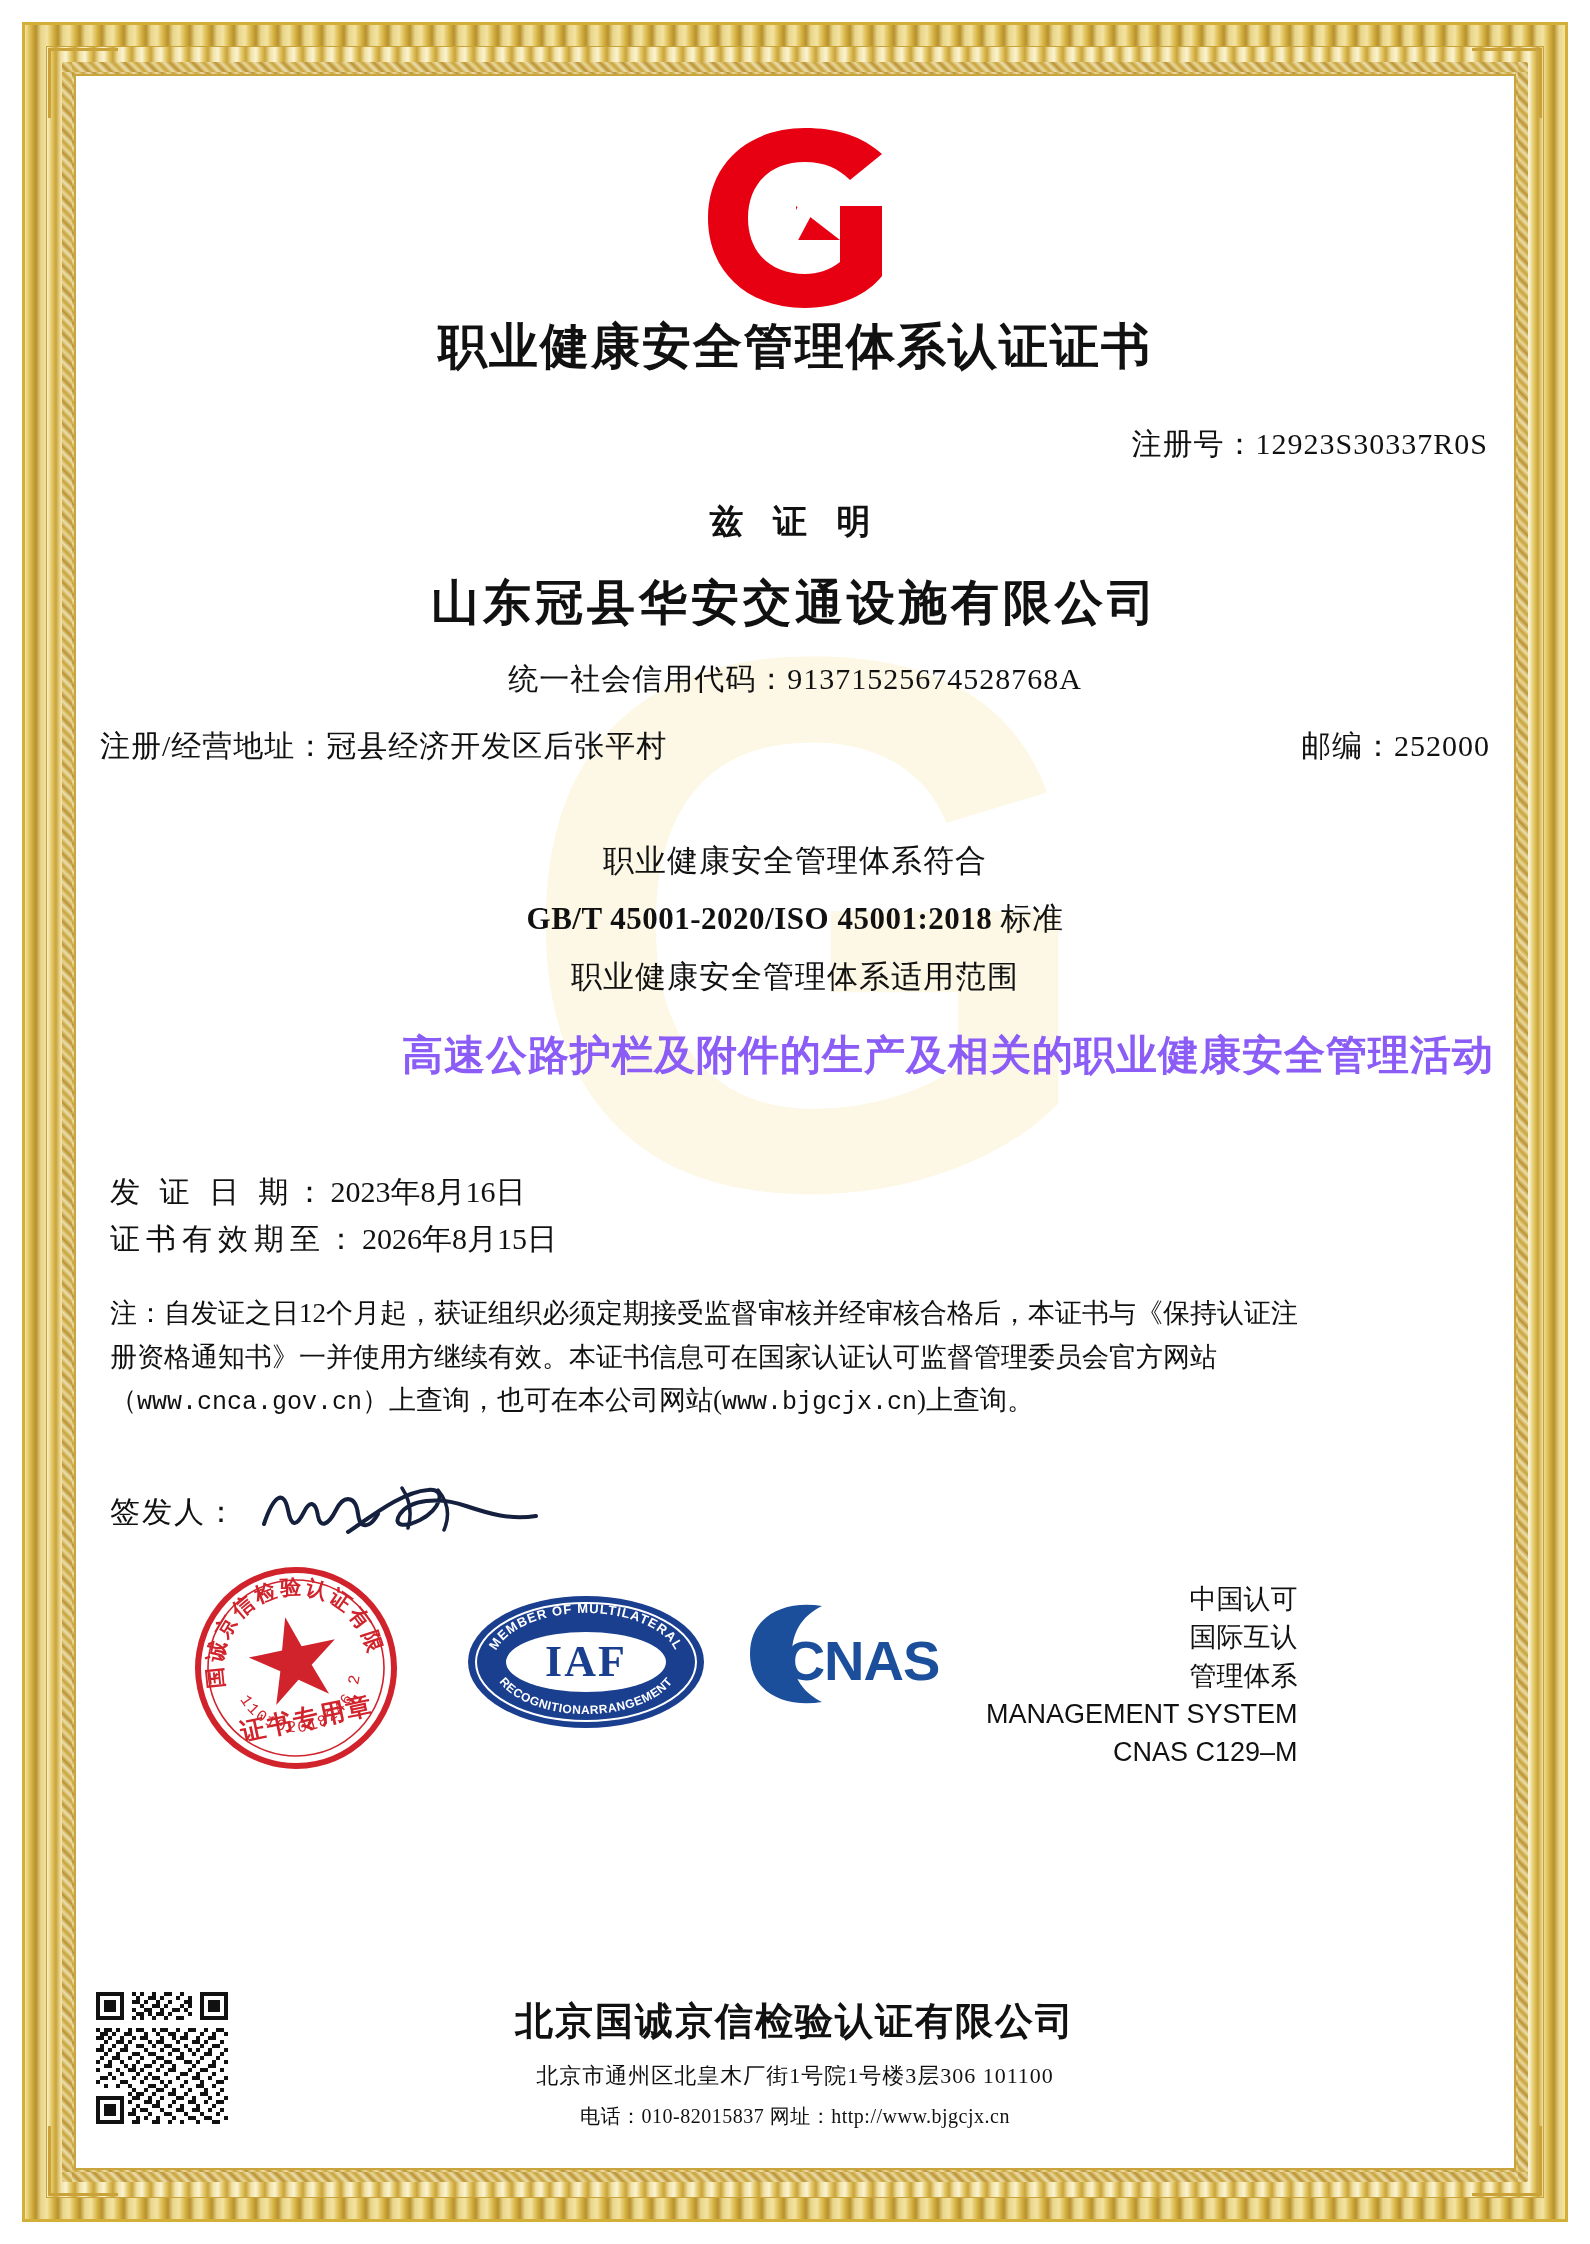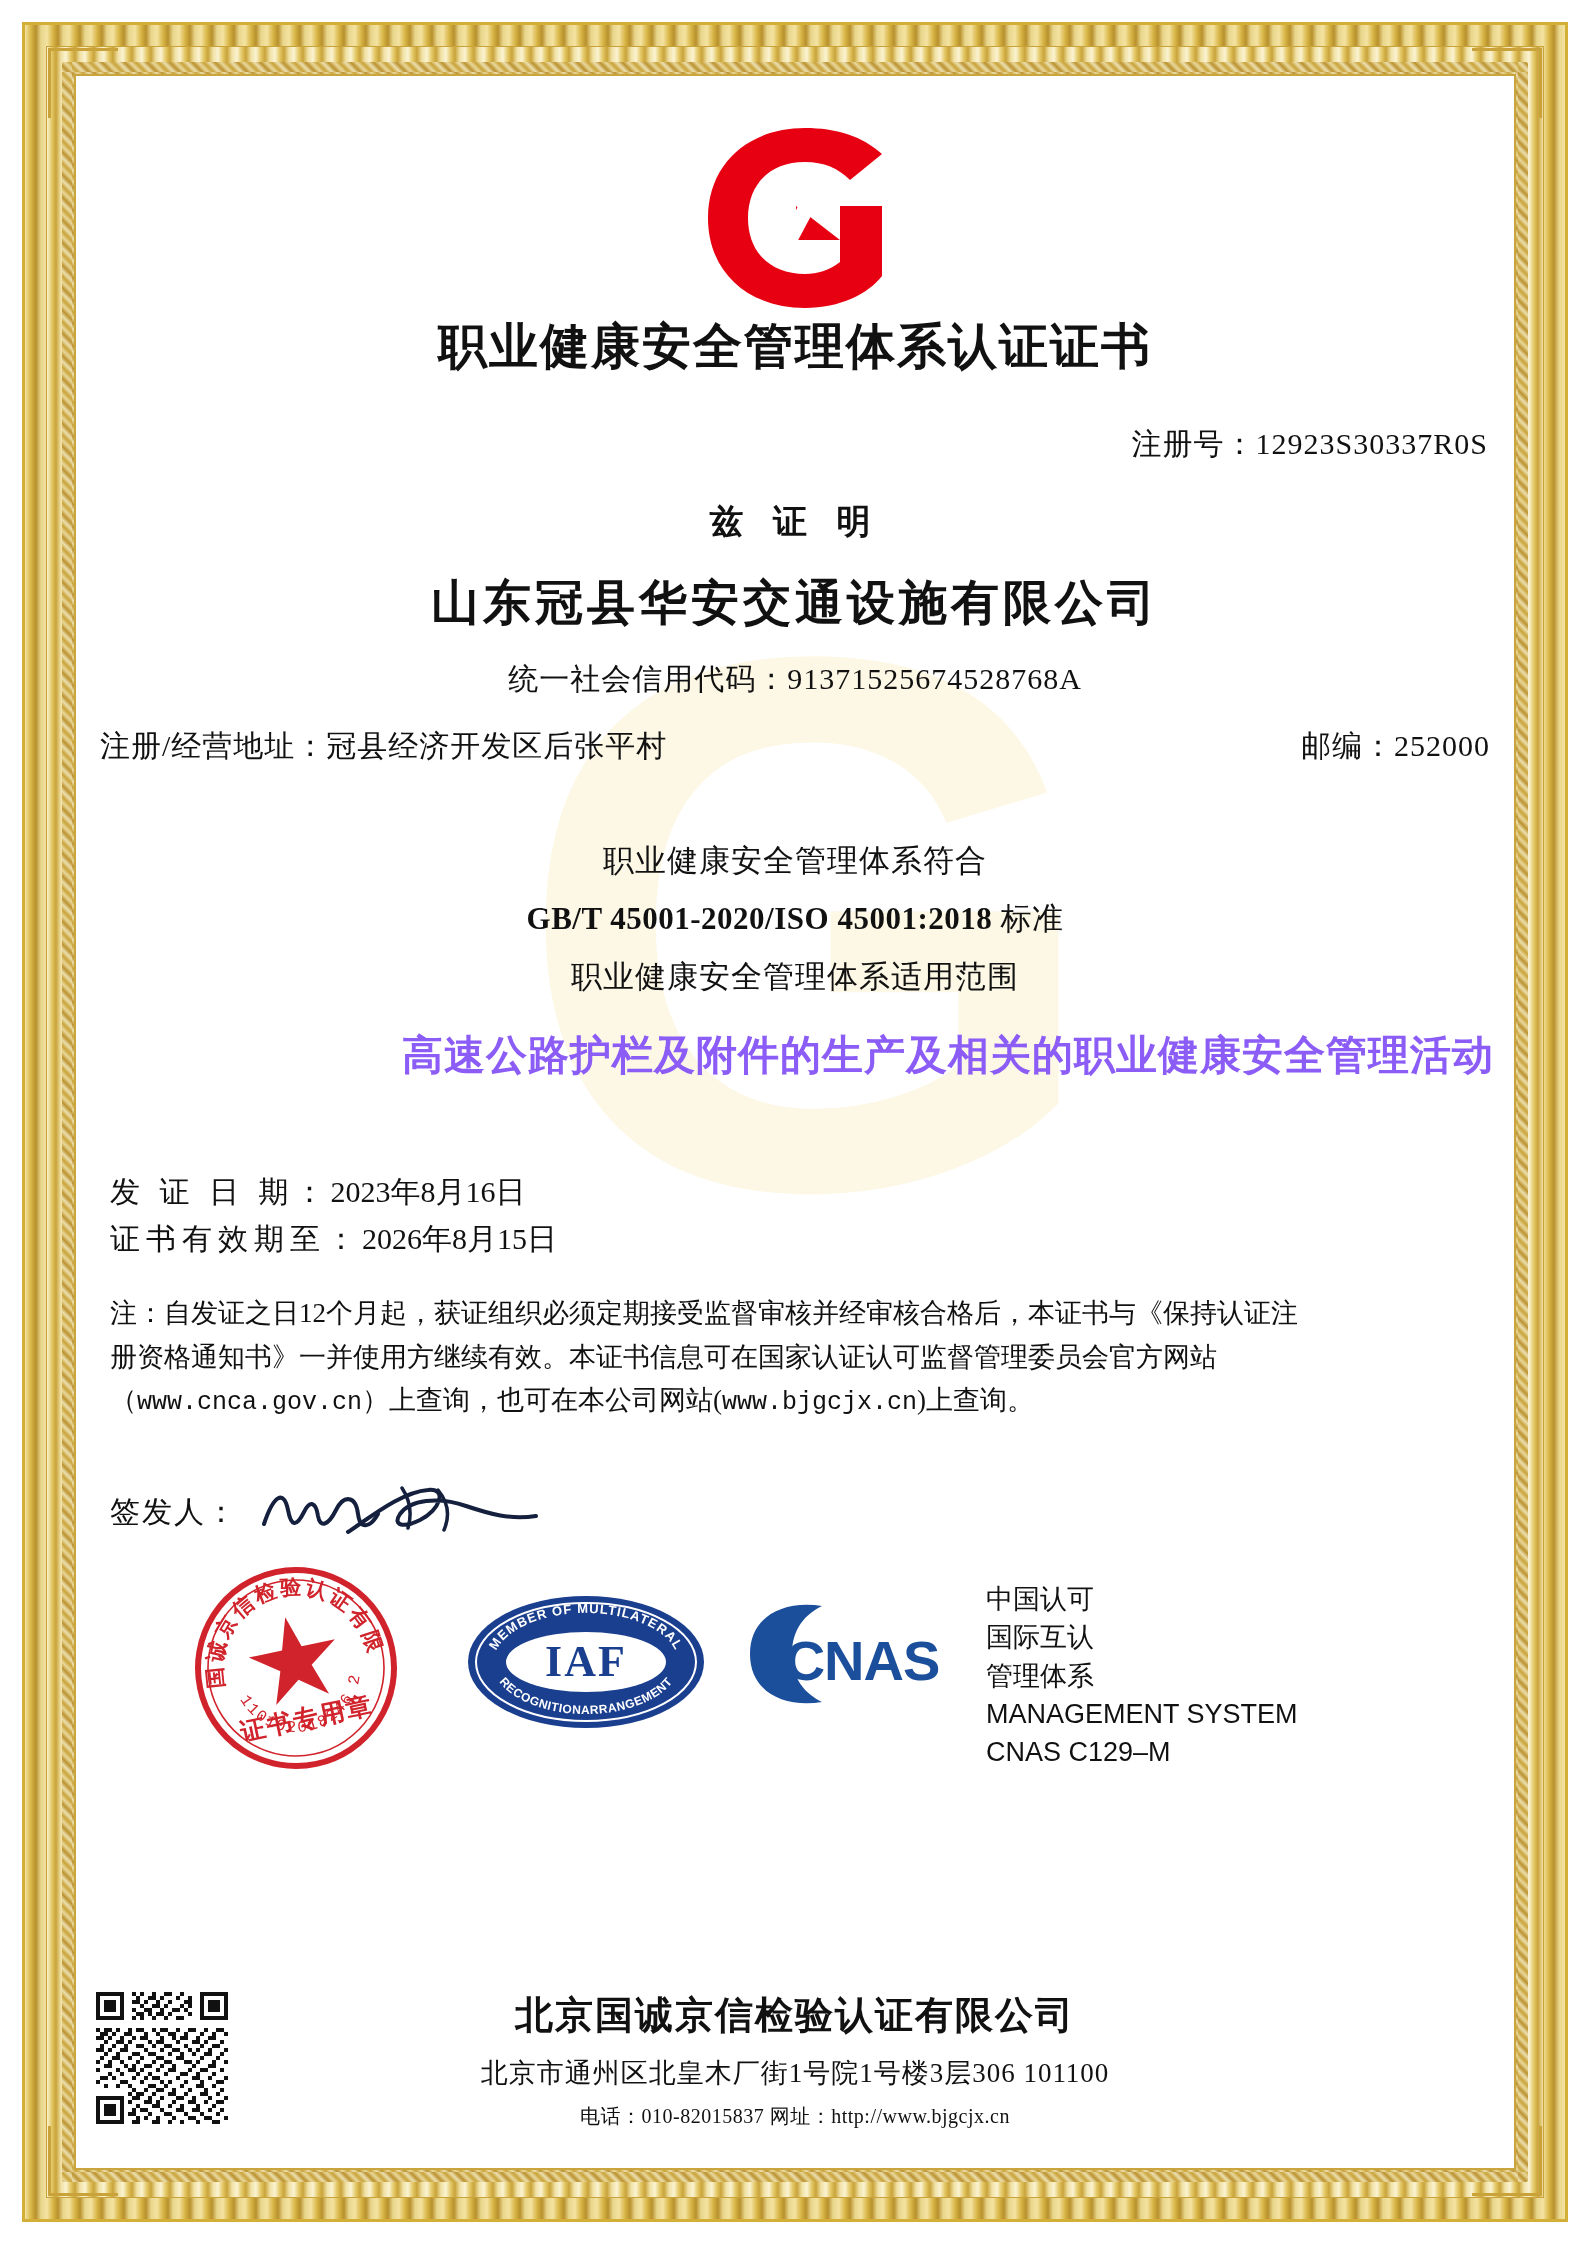--- a/index.html
+++ b/index.html
@@ -255,20 +255,21 @@
     height: 120px;
   }
   .cnas-text {
     position: absolute;
     left: 890px;
     top: 22px;
     font-family: "Liberation Sans", sans-serif;
     font-size: 27px;
     line-height: 1.42;
     color: #111;
+    text-align: right;
   }
 
   
   .qr {
     position: absolute;
     left: 0px;
     bottom: 24px;
     width: 132px;
     height: 132px;
   }
@@ -279,21 +280,21 @@
     text-align: center;
     color: #111;
   }
   .footer .f-name {
     font-family: "Liberation Sans", sans-serif;
     font-weight: 700;
     font-size: 38px;
     letter-spacing: 2px;
   }
   .footer .f-addr {
-    font-size: 27px;
+    font-size: 22px;
     margin-top: 14px;
     letter-spacing: 1px;
   }
   .footer .f-tel {
     font-size: 20px;
     margin-top: 12px;
     letter-spacing: 0.5px;
   }
 </style>
 </head>

